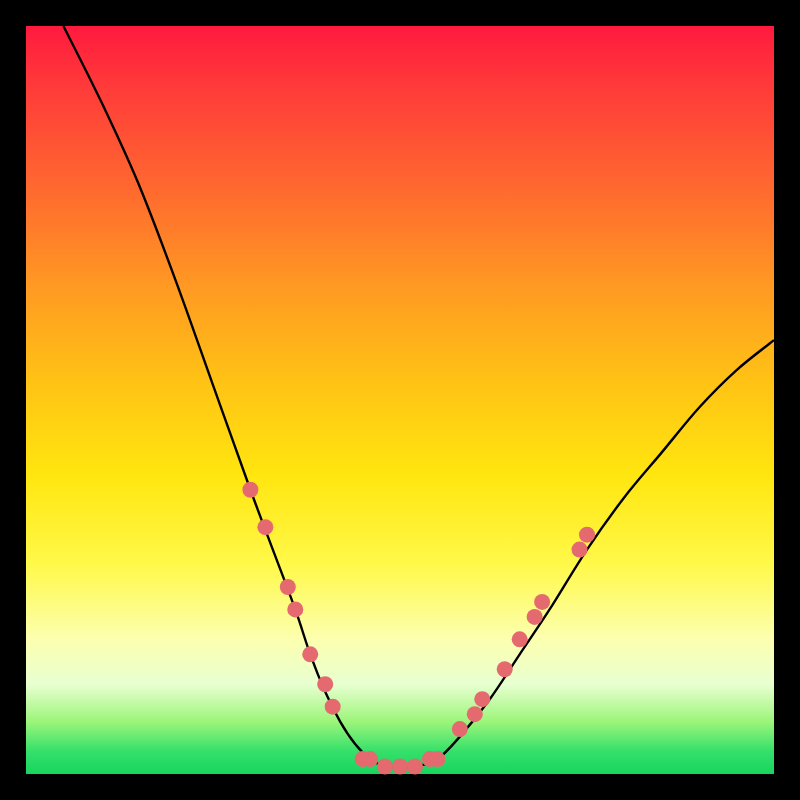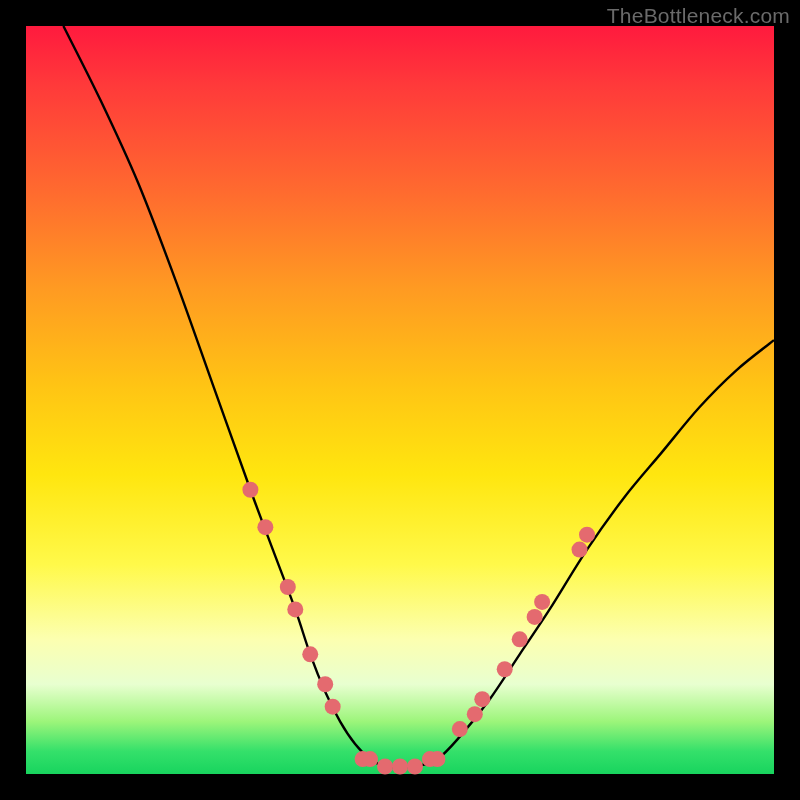--- a/index.html
+++ b/index.html
@@ -88,14 +88,13 @@
           <circle cx="456.28" cy="673.2" r="8" fill="#e46a6f" stroke="#c44e53" stroke-width="0"></circle>
           <circle cx="478.72" cy="643.28" r="8" fill="#e46a6f" stroke="#c44e53" stroke-width="0"></circle>
           <circle cx="493.68" cy="613.36" r="8" fill="#e46a6f" stroke="#c44e53" stroke-width="0"></circle>
           <circle cx="508.64000000000004" cy="590.9200000000001" r="8" fill="#e46a6f" stroke="#c44e53" stroke-width="0"></circle>
           <circle cx="516.12" cy="575.96" r="8" fill="#e46a6f" stroke="#c44e53" stroke-width="0"></circle>
           <circle cx="553.52" cy="523.6" r="8" fill="#e46a6f" stroke="#c44e53" stroke-width="0"></circle>
           <circle cx="561" cy="508.64" r="8" fill="#e46a6f" stroke="#c44e53" stroke-width="0"></circle>
         </g>
     </svg>
   </div>
-  <div class="watermark">TheBottleneck.com</div>
 </div>
 
 </body></html>

